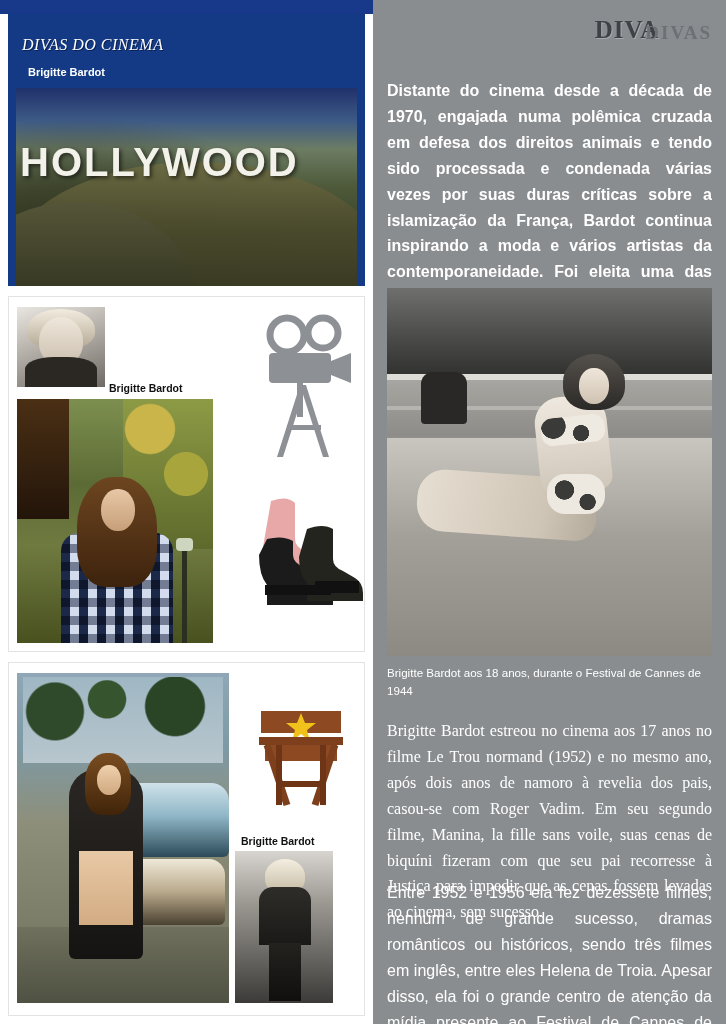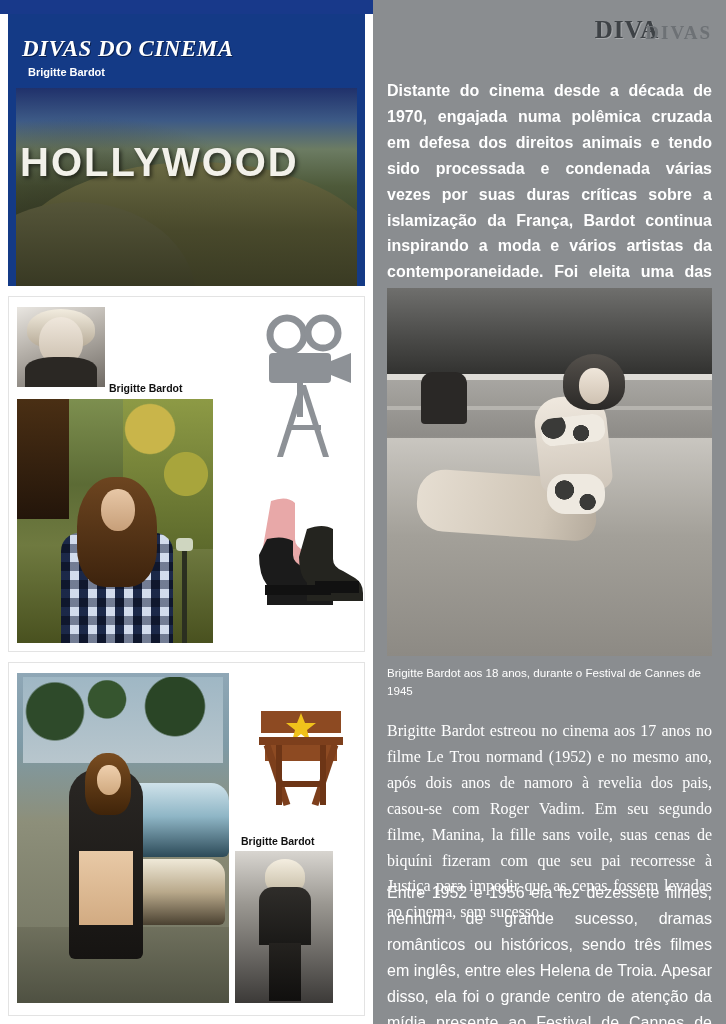--- a/index.html
+++ b/index.html
@@ -31,23 +31,23 @@
   .hero {
     position: absolute; left: 8px; top: 14px;
     width: 357px; height: 272px;
     background: #143a86;
     overflow: hidden;
   }
   .hero-title {
     position: absolute; left: 14px; top: 22px;
     color: #ffffff;
     font-family: "Liberation Serif", serif;
-    font-weight: bold;
+    font-weight: normal;
     font-style: italic;
-    font-size: 23px;
+    font-size: 16px;
     letter-spacing: 0.5px;
     text-shadow: 1px 1px 0 #0a1f4d;
   }
   .hero-sub {
     position: absolute; left: 20px; top: 52px;
     color: #ffffff;
     font-size: 11px;
     font-weight: bold;
   }
   .hollywood-photo {
@@ -480,19 +480,19 @@
       <div class="bp-sand"></div>
       <div class="bp-figure-bg"></div>
       <div class="bp-legs"></div>
       <div class="bp-torso"></div>
       <div class="bp-bikini-bottom"></div>
       <div class="bp-bikini-top"></div>
       <div class="bp-hair"></div>
       <div class="bp-face"></div>
     </div>
 
-    <div class="caption">Brigitte Bardot aos 18 anos, durante o Festival de Cannes de 1945</div>
+    <div class="caption">Brigitte Bardot aos 18 anos, durante o Festival de Cannes de 1944</div>
 
     <div class="body-text p-2">Brigitte Bardot estreou no cinema aos 17 anos no filme Le Trou normand (1952) e no mesmo ano, após dois anos de namoro à revelia dos pais, casou-se com Roger Vadim. Em seu segundo filme, Manina, la fille sans voile, suas cenas de biquíni fizeram com que seu pai recorresse à Justiça para impedir que as cenas fossem levadas ao cinema, sem sucesso.</div>
 
     <div class="body-text p-3">Entre 1952 e 1956 ela fez dezessete filmes, nenhum de grande sucesso, dramas românticos ou históricos, sendo três filmes em inglês, entre eles Helena de Troia. Apesar disso, ela foi o grande centro de atenção da mídia presente ao Festival de Cannes de 1953.</div>
   </div>
 </div>
 
 </body></html>

